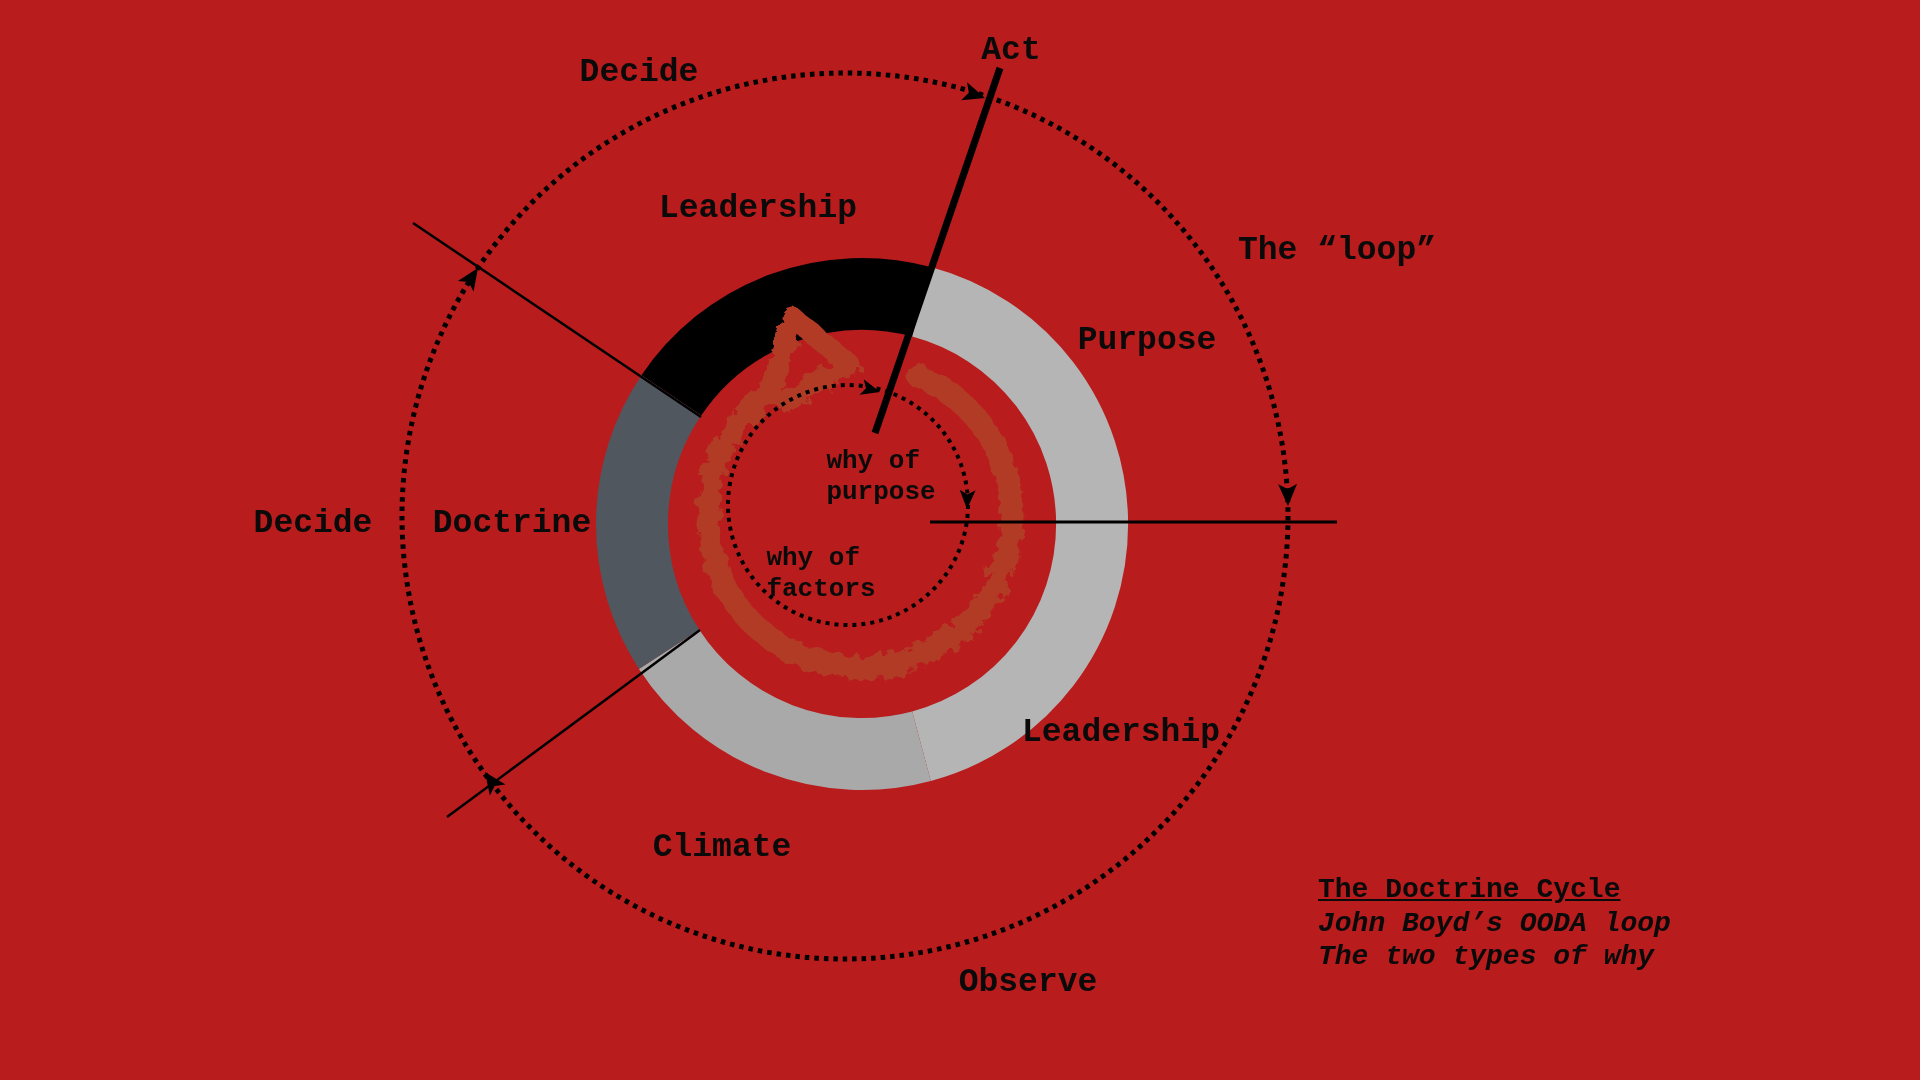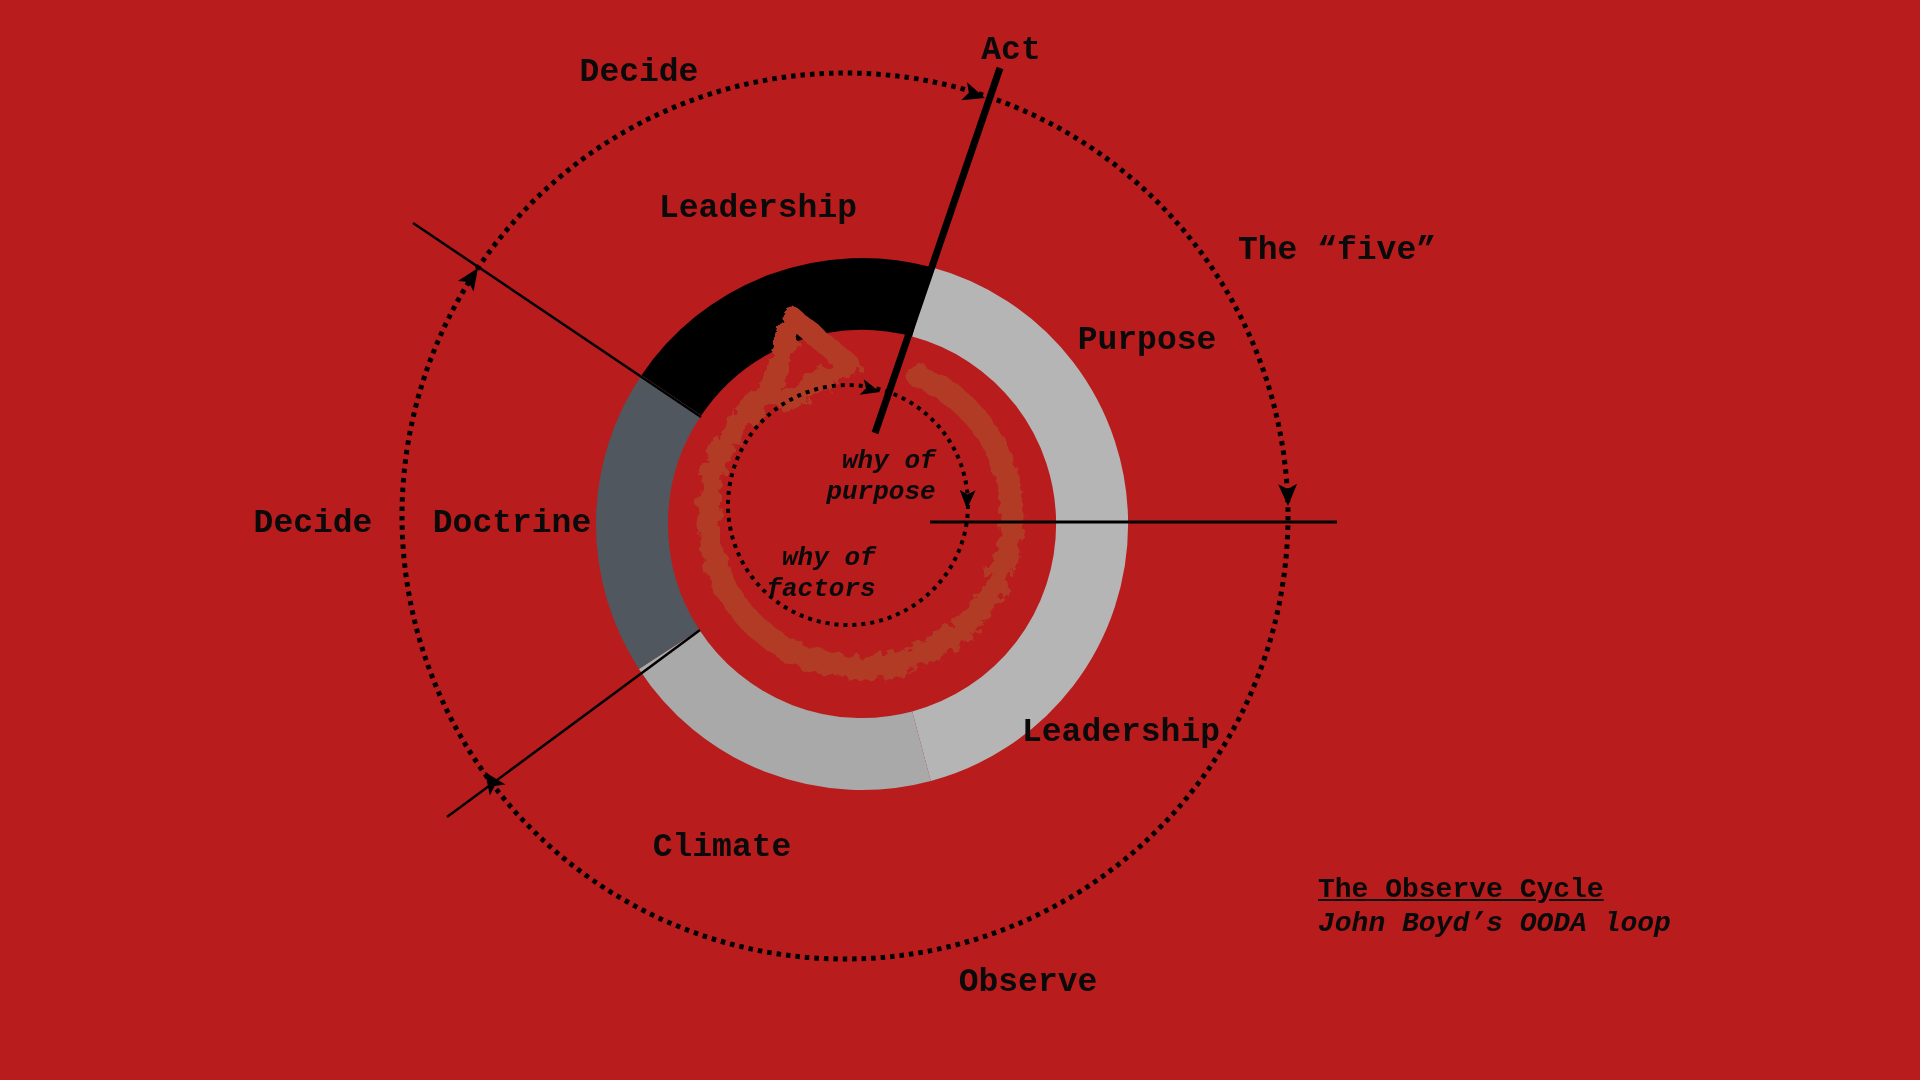--- a/index.html
+++ b/index.html
@@ -7,21 +7,21 @@
     position:relative;width:1920px;height:1080px;background:#b91c1c;overflow:hidden;
     font-family:"Liberation Mono","DejaVu Sans Mono",monospace;color:#000;
   }
   .stage svg{position:absolute;left:0;top:0;}
   .lbl{
     position:absolute;transform:translate(-50%,-50%);
     font-weight:bold;font-size:33px;line-height:1;white-space:nowrap;color:#0a0a0a;
   }
   .center-txt{
     position:absolute;transform:translate(-50%,-50%);
-    font-weight:bold;font-size:26px;line-height:31px;text-align:right;white-space:nowrap;color:#0a0a0a;font-style:italic;
+    font-weight:bold;font-size:26px;line-height:31px;text-align:left;white-space:nowrap;color:#0a0a0a;
   }
   .legend{
     position:absolute;left:1318px;top:873px;
     font-weight:bold;font-size:28px;line-height:33.5px;white-space:nowrap;color:#0a0a0a;
   }
   .legend .t{text-decoration:underline;}
   .legend .i{font-style:italic;}
 </style>
 </head>
 <body>
@@ -61,35 +61,36 @@
     <path fill="#000" d="M0 0 L-22 9.5 L-17 0 L-22 -9.5 Z" transform="translate(478,268) rotate(304)"></path>
 
     <path fill="#000" d="M0 0 L-19 8 L-14.5 0 L-19 -8 Z" transform="translate(880,392) rotate(15)"></path>
     <path fill="#000" d="M0 0 L-19 8 L-14.5 0 L-19 -8 Z" transform="translate(967,509) rotate(92)"></path>
   </svg>
 
   <div class="lbl" style="left:639px;top:72px">Decide</div>
   <div class="lbl" style="left:1011px;top:50px">Act</div>
   <div class="lbl" style="left:313px;top:523px">Decide</div>
   <div class="lbl" style="left:1028px;top:982px">Observe</div>
-  <div class="lbl" style="left:1337px;top:250px">The “five”</div>
+  <div class="lbl" style="left:1337px;top:250px">The “loop”</div>
 
   <div class="lbl" style="left:758px;top:208px">Leadership</div>
   <div class="lbl" style="left:1147px;top:340px">Purpose</div>
   <div class="lbl" style="left:512px;top:523px">Doctrine</div>
   <div class="lbl" style="left:1121px;top:732px">Leadership</div>
   <div class="lbl" style="left:722px;top:847px">Climate</div>
 
   <div class="center-txt" style="left:881px;top:477px">
     <div>why of</div>
     <div>purpose</div>
   </div>
   <div class="center-txt" style="left:821px;top:574px">
     <div>why of</div>
     <div>factors</div>
   </div>
 
   <div class="legend">
-    <div class="t">The Observe Cycle</div>
+    <div class="t">The Doctrine Cycle</div>
     <div class="i">John Boyd’s OODA loop</div>
+    <div class="i">The two types of why</div>
   </div>
 
 </div>
 
 </body></html>

